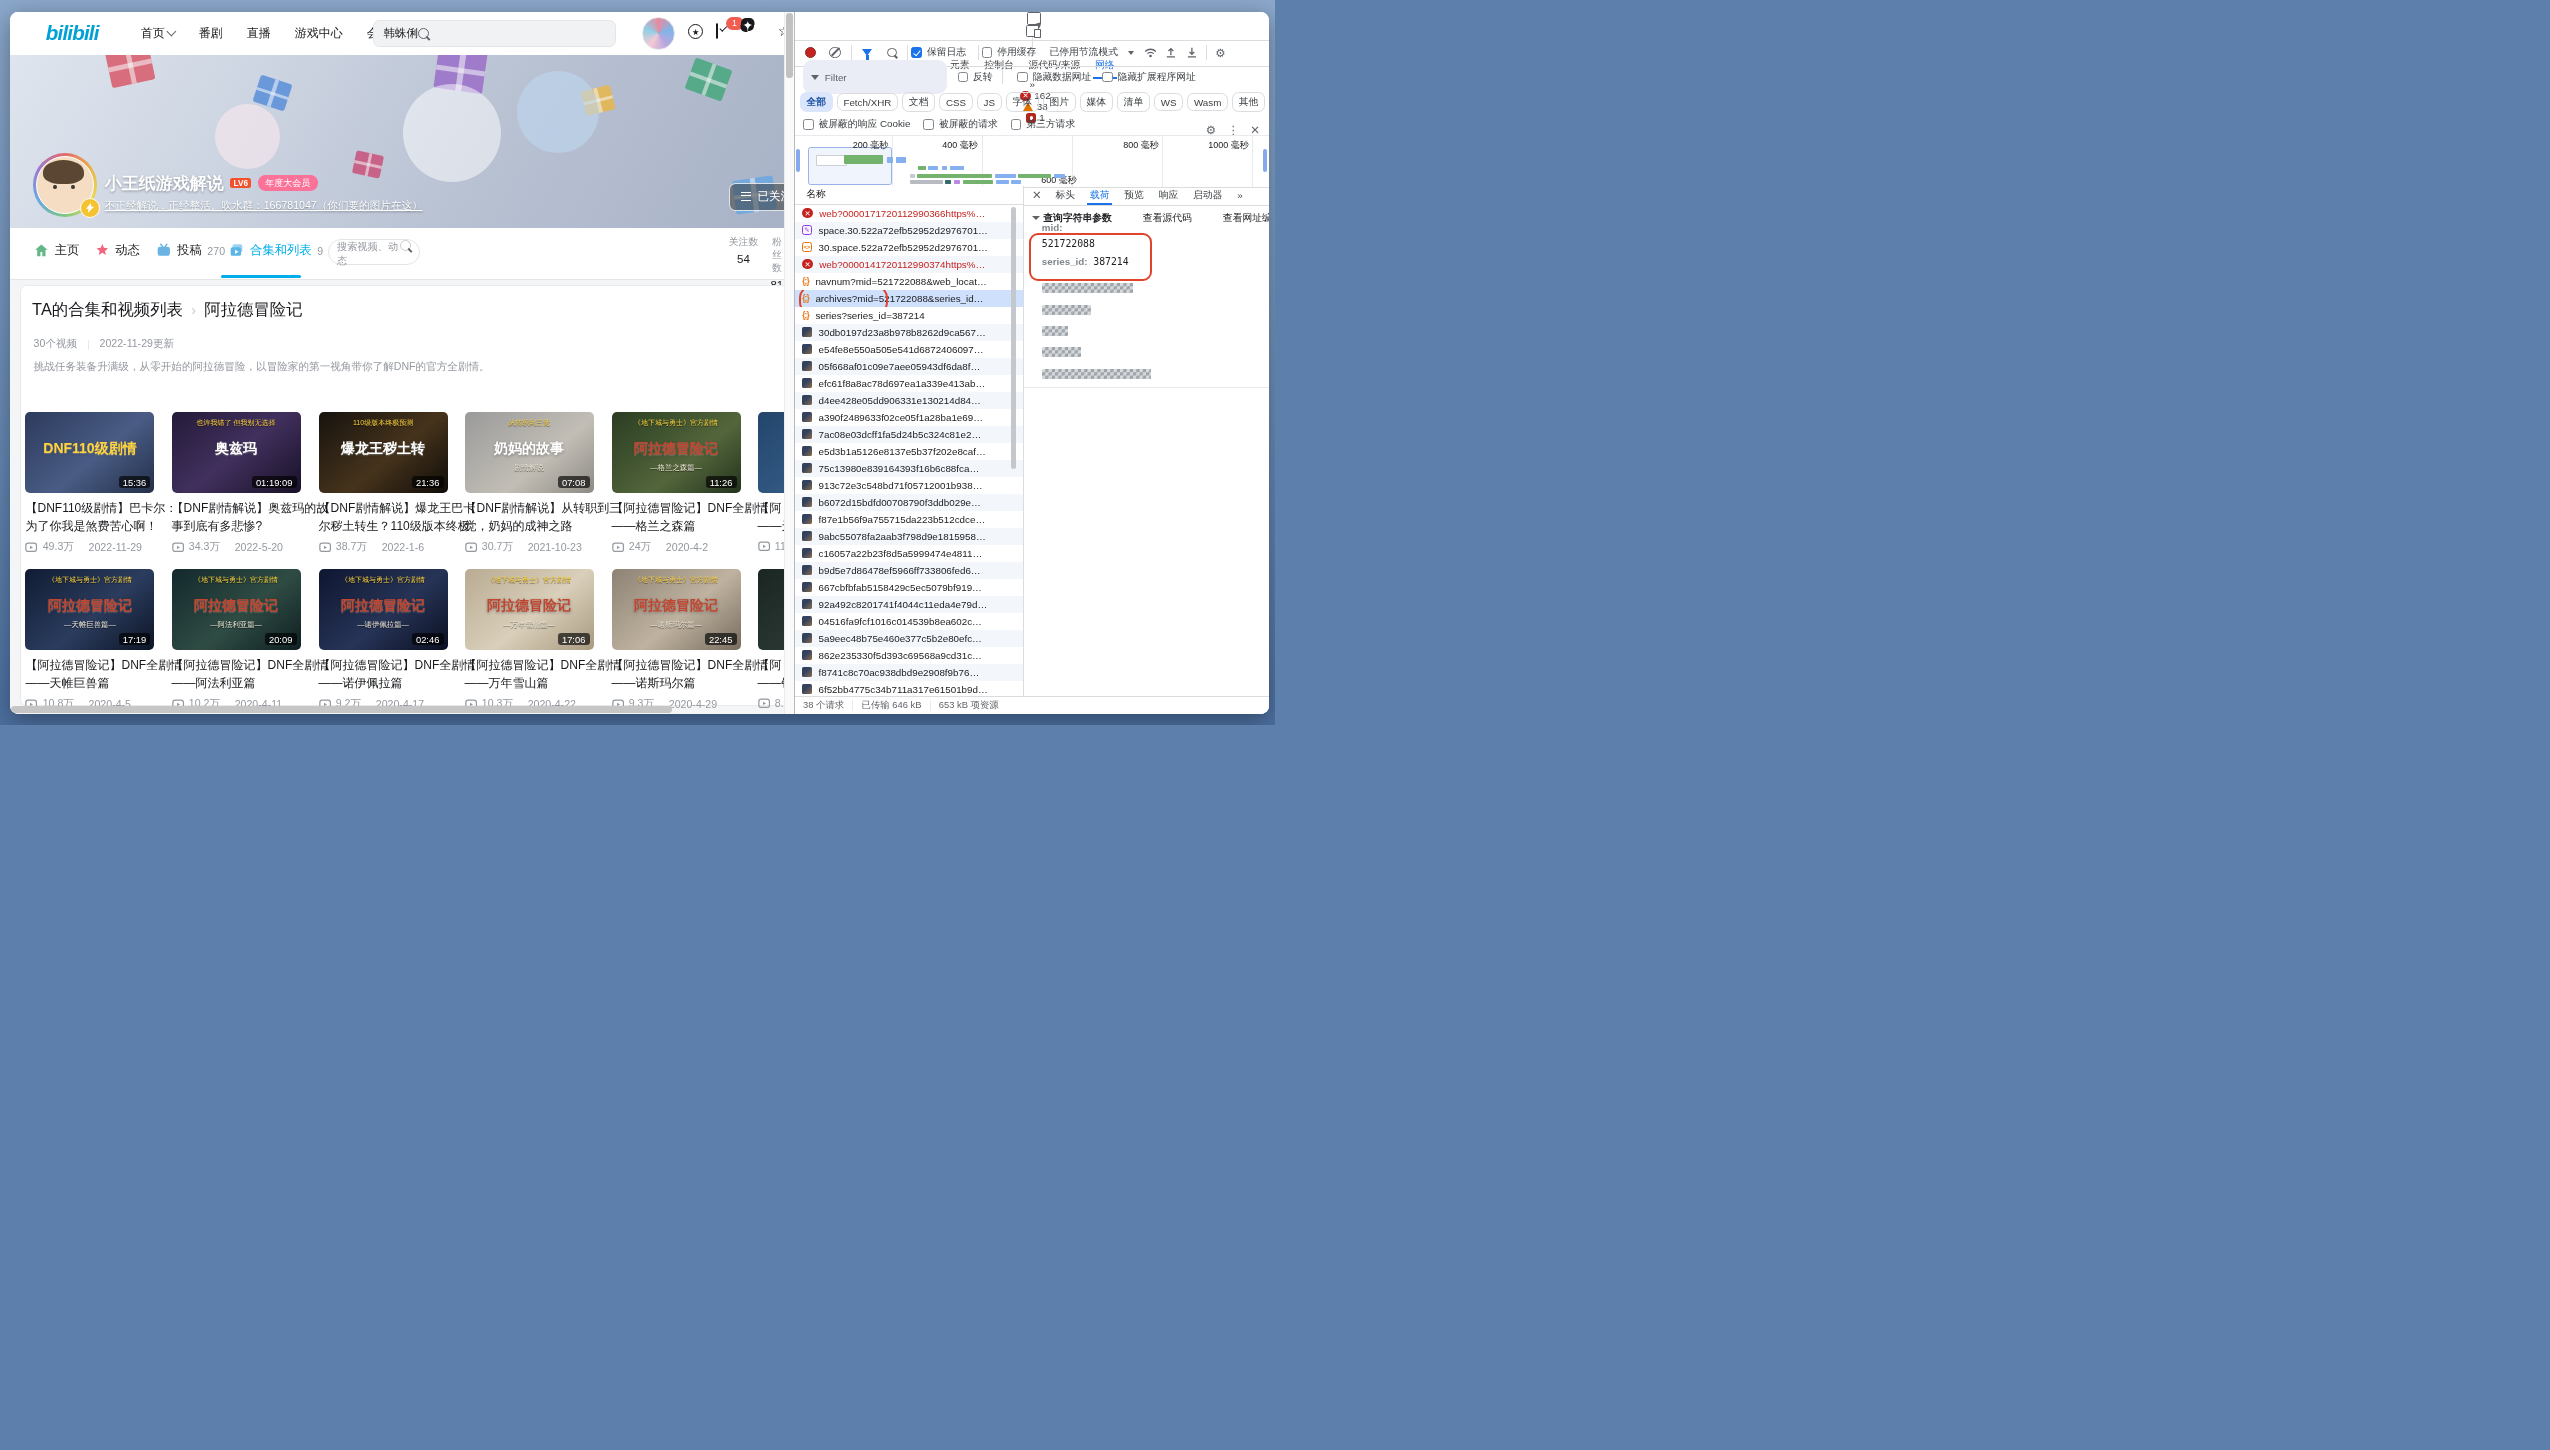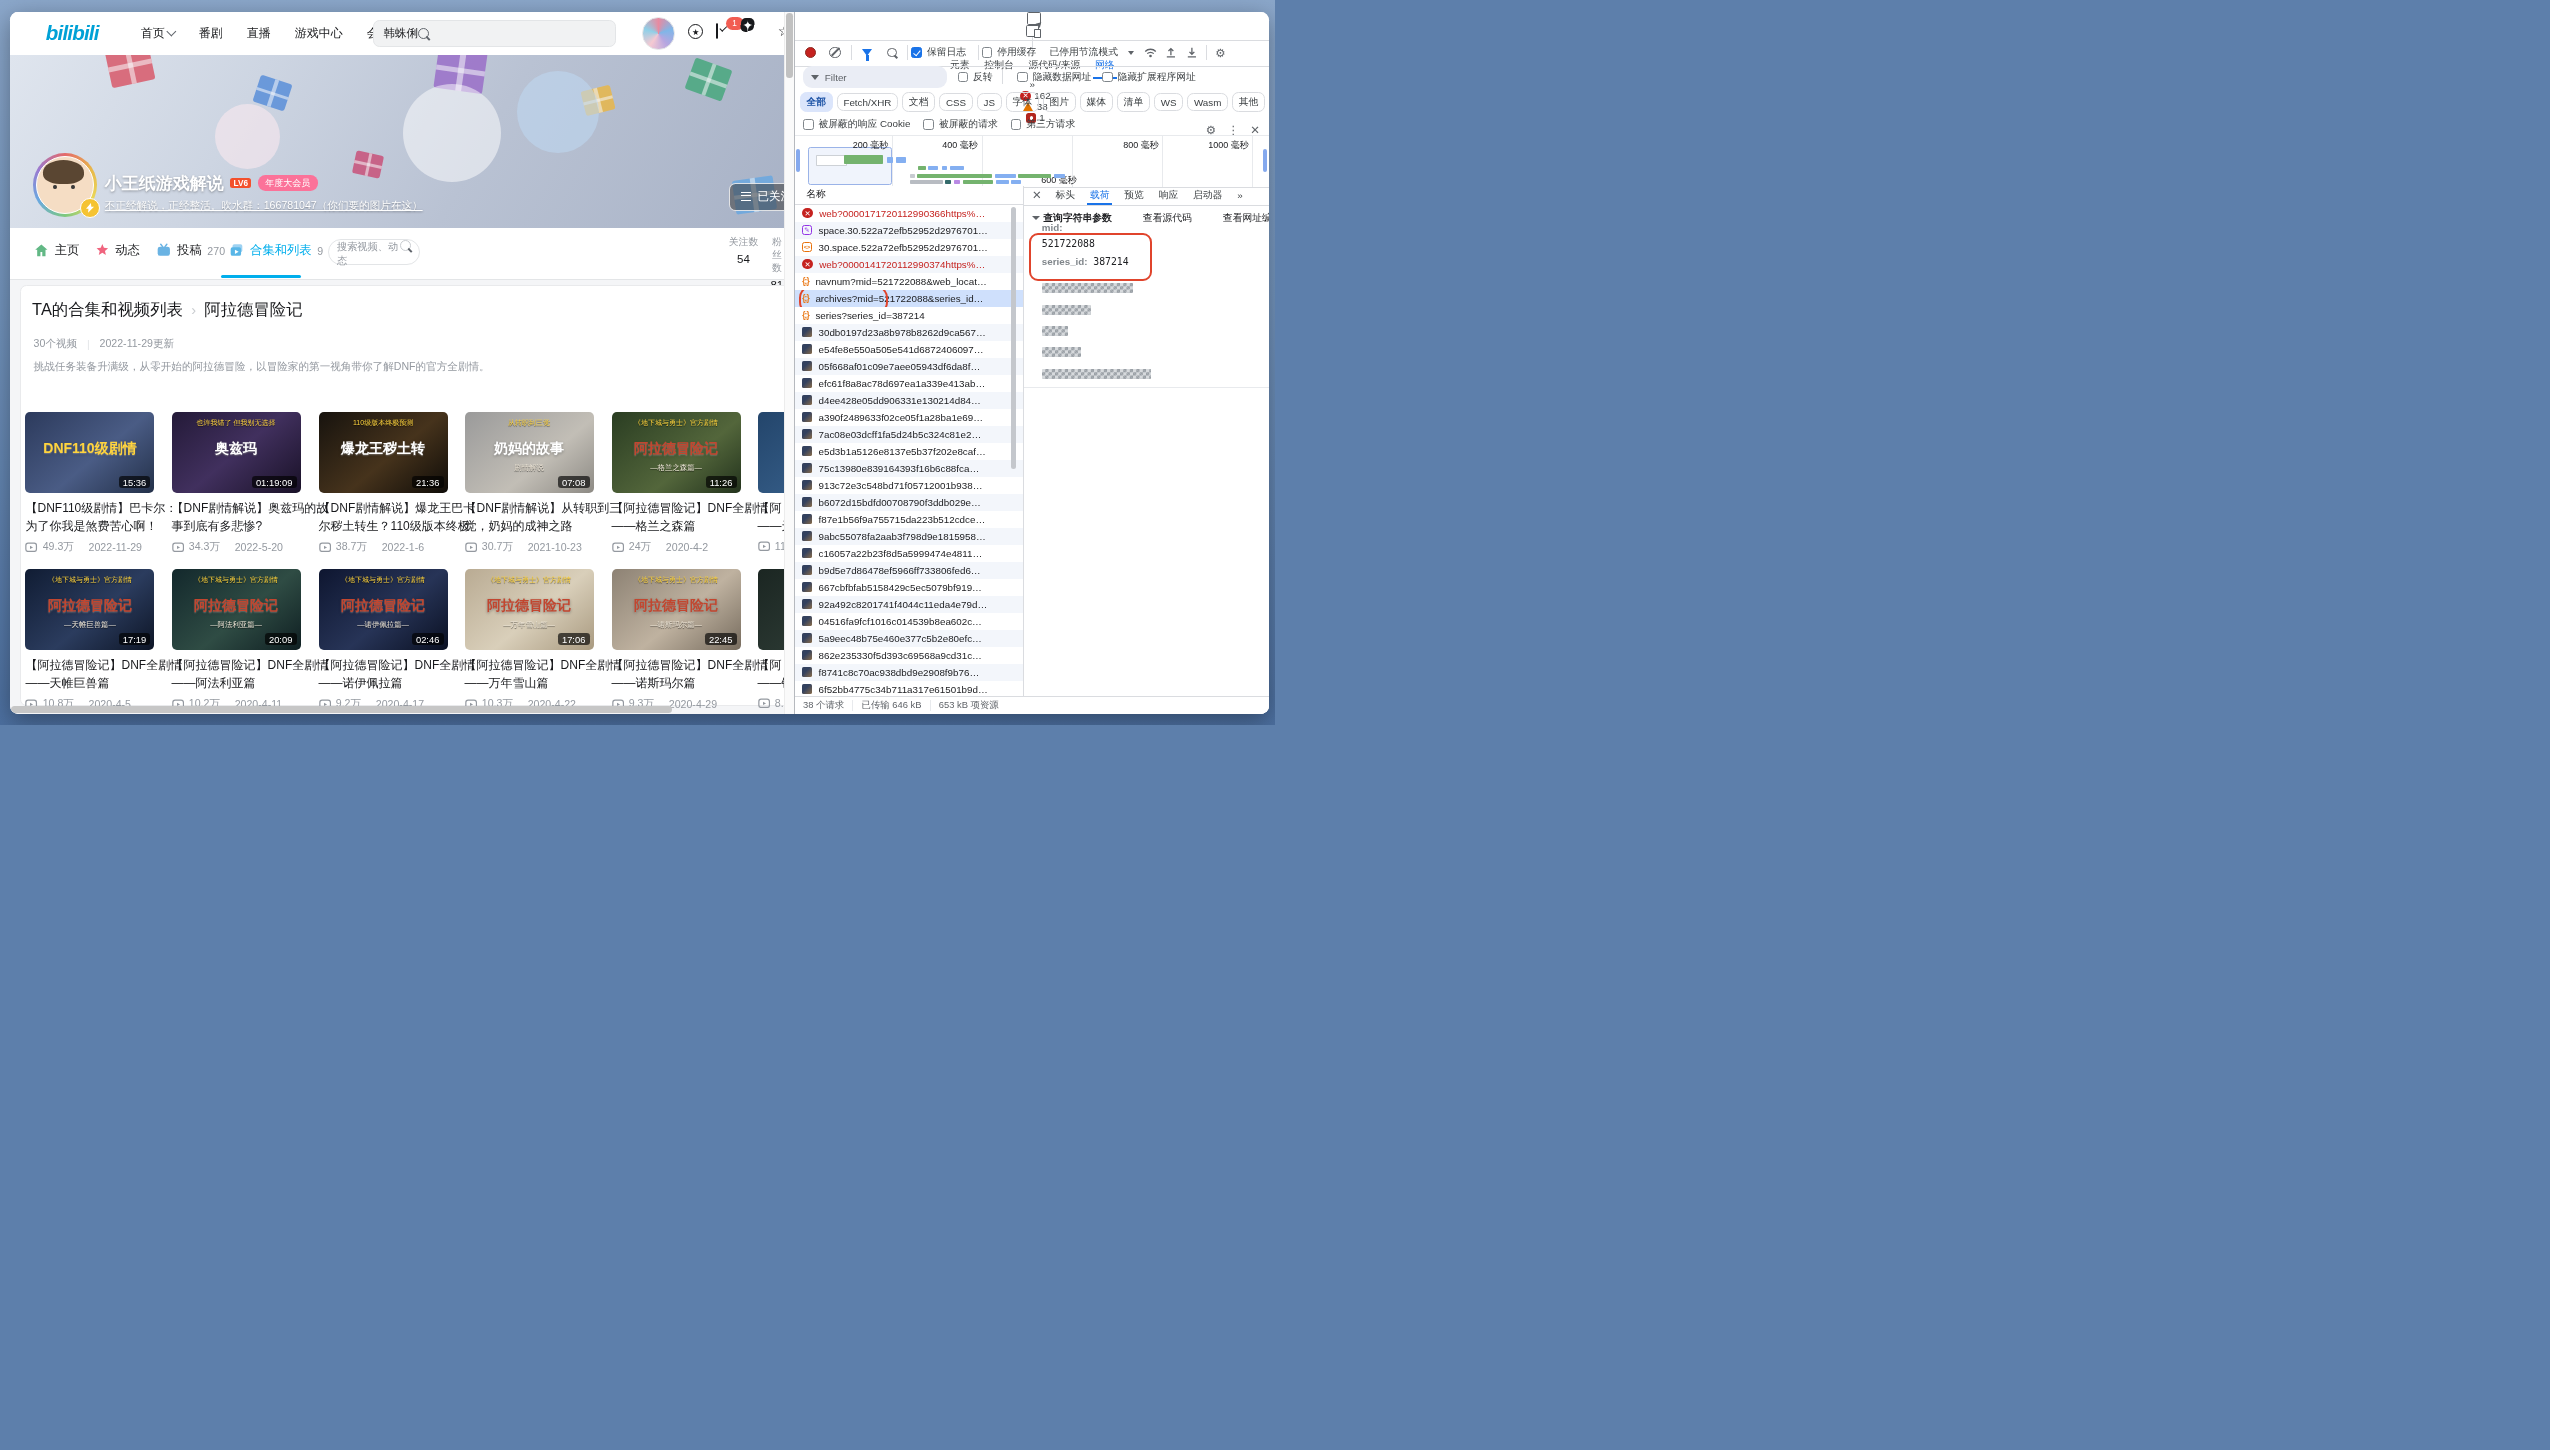--- a/index.html
+++ b/index.html
@@ -105,21 +105,21 @@
   .mag2{width:7.4px;height:7.4px;border:1.6px solid #5f6368;border-radius:50%;position:relative;margin:0 7.4px;flex:none;}
   .mag2:after{content:"";position:absolute;width:1.6px;height:4.1px;background:#5f6368;left:6.5px;top:6.5px;transform:rotate(-45deg);}
   .cb{width:10.6px;height:10.6px;border:1.2px solid #80868b;border-radius:2.5px;box-sizing:border-box;flex:none;background:#fff;}
   .cb.checked{background:#1a73e8;border-color:#1a73e8;position:relative;}
   .cb.checked:after{content:"";position:absolute;left:2.5px;top:0.8px;width:3.3px;height:5.7px;border-right:1.6px solid #fff;border-bottom:1.6px solid #fff;transform:rotate(40deg);}
   .tb-lbl{margin:0 8.2px 0 4.9px;color:#3c4043;white-space:nowrap;}
   .caret-dn{width:0;height:0;border-left:3.3px solid transparent;border-right:3.3px solid transparent;border-top:4.1px solid #5f6368;margin:0 6.5px 0 1.6px;}
   .tb-arrow{color:#5f6368;font-size:10.6px;margin:0 5.7px;}
   
   #filter-row{position:absolute;left:0;top:54px;width:475px;height:23px;display:flex;align-items:center;}
-  #filter-pill{width:144px;height:22px;background:#eaedf5;border-radius:9px;display:flex;align-items:center;gap:5.7px;padding:0 8.2px;margin-left:8.2px;color:#5f6368;box-sizing:border-box;}
+  #filter-pill{width:144px;height:34px;background:#eaedf5;border-radius:9px;display:flex;align-items:center;gap:5.7px;padding:0 8.2px;margin-left:8.2px;color:#5f6368;box-sizing:border-box;}
   .mini-funnel{width:0;height:0;border-left:4.1px solid transparent;border-right:4.1px solid transparent;border-top:5.7px solid #5f6368;}
   .fchk{display:flex;align-items:center;gap:4.9px;margin-left:10.6px;color:#3c4043;white-space:nowrap;}
   
   #chips-row{position:absolute;left:4.9px;top:79px;width:468px;height:23px;display:flex;align-items:center;gap:4.1px;}
   .chip{border:0.8px solid #dadce0;border-radius:6.5px;padding:2.5px 5.7px;color:#3c4043;white-space:nowrap;cursor:pointer;}
   .chip.active{background:#dbe5fb;border-color:#dbe5fb;color:#1950a4;font-weight:bold;}
   #checks-row{position:absolute;left:8.2px;top:103px;width:467px;height:19.6px;display:flex;align-items:center;gap:13px;}
   
   #timeline{position:absolute;left:0;top:123px;width:475px;height:51px;border-bottom:0.8px solid #dadce0;border-top:0.8px solid #e8eaed;overflow:hidden;}
   .gridline{position:absolute;top:0;bottom:0;width:0.8px;background:#e8eaed;}

